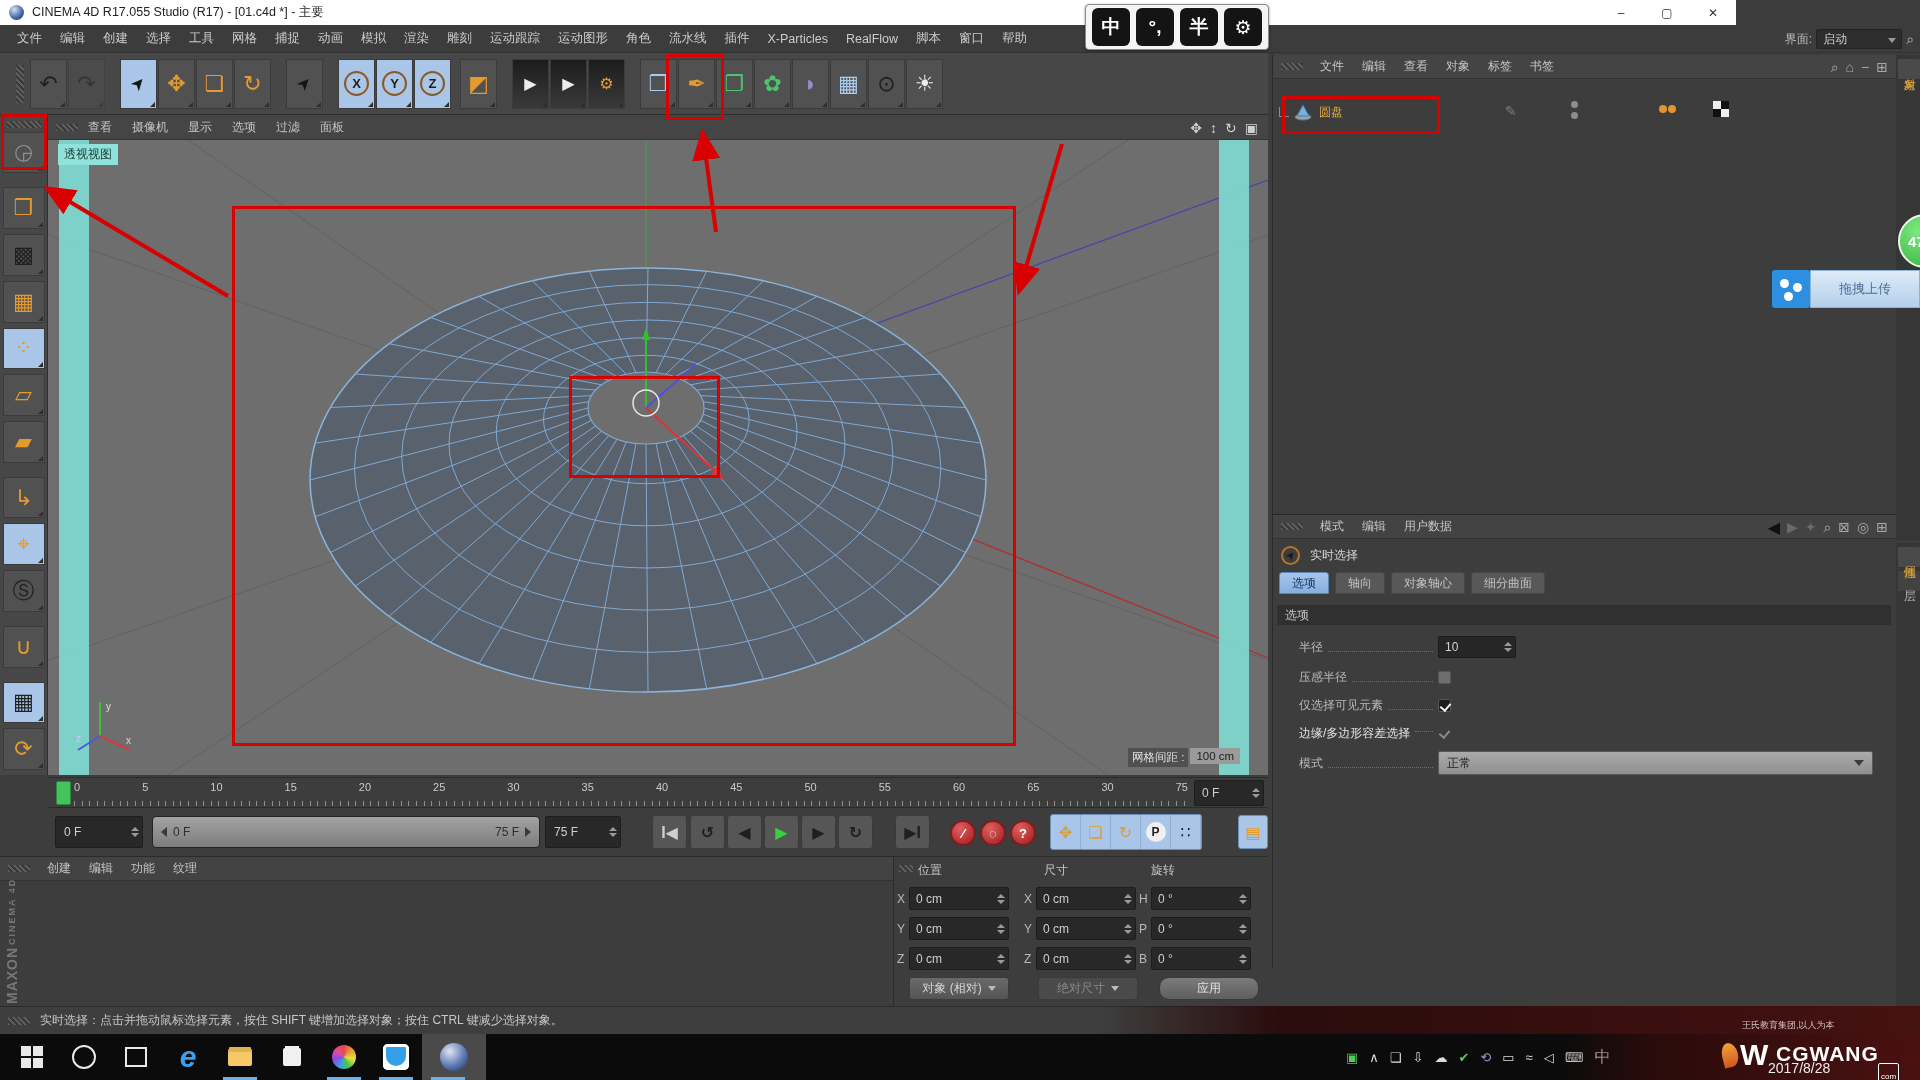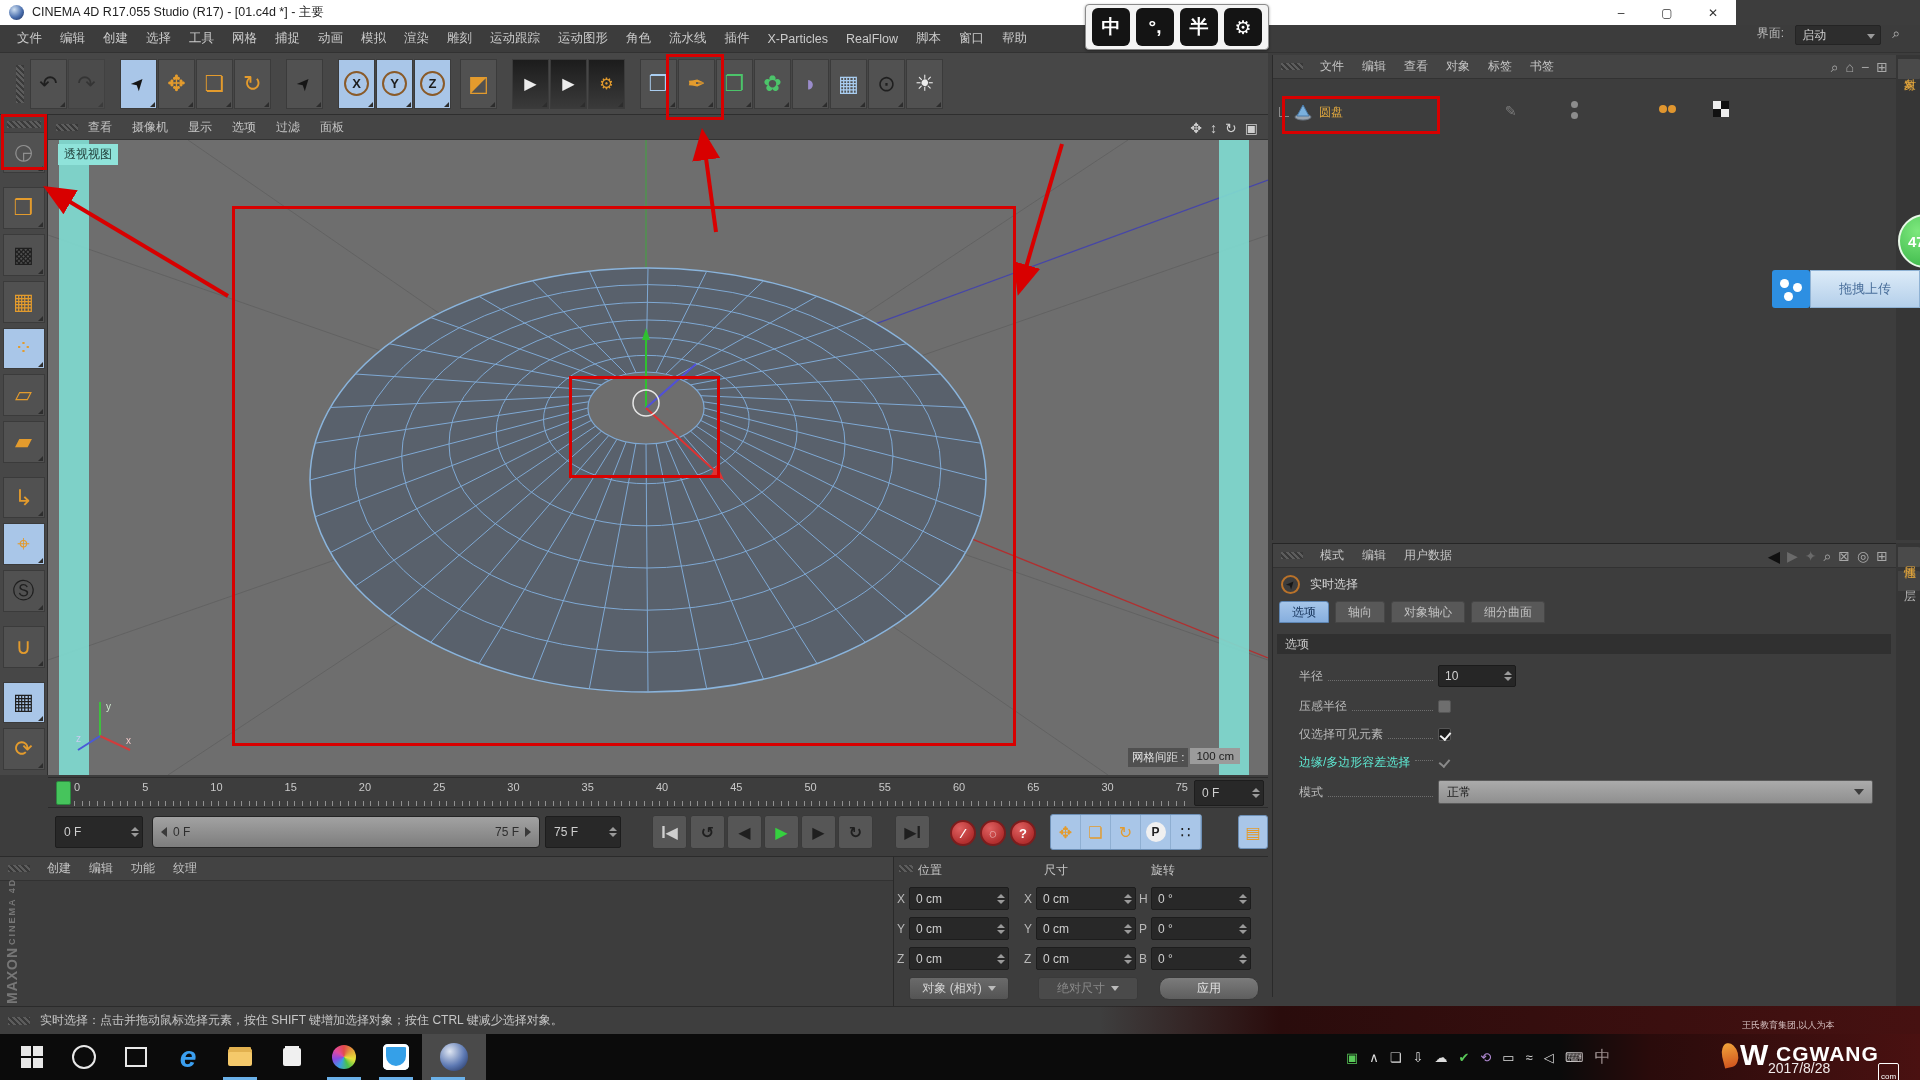--- a/index.html
+++ b/index.html
@@ -10,21 +10,21 @@
   
   .titlebar { position:absolute; left:0; top:0; width:1736px; height:25px; background:#ffffff; color:#111; display:flex; align-items:center; }
   .c4d-ball { width:15px; height:15px; border-radius:50%; margin:0 8px 0 9px; background:radial-gradient(circle at 35% 30%, #cfe0f2, #4a6fae 55%, #16264f); }
   .wtitle { font-size:12.5px; color:#222; }
   .wcontrols { position:absolute; right:0; top:0; height:25px; display:flex; }
   .wbtn { width:46px; height:25px; display:flex; align-items:center; justify-content:center; font-size:12px; color:#333; }
 
   
   .menubar { position:absolute; left:0; top:25px; width:1920px; height:28px; background:#3c3c3c; border-bottom:1px solid #323232; display:flex; align-items:center; padding-left:8px; }
   .menubar .mi { padding:0 9px; color:#cbcbcb; font-size:12.5px; }
-  .iface { position:absolute; right:20px; top:25px; height:28px; display:flex; gap:11px; }
+  .iface { position:absolute; right:6px; top:25px; height:28px; display:flex; align-items:center; gap:4px; }
   .iface .lbl { color:#b8b8b8; }
   .combo { width:86px; height:20px; background:#2d2d2d; border:1px solid #242424; border-radius:2px; display:flex; align-items:center; padding:0 6px; color:#cfcfcf; position:relative; }
   .combo .tri { position:absolute; right:5px; top:8px; width:0; height:0; border-left:4px solid transparent; border-right:4px solid transparent; border-top:5px solid #9a9a9a; }
   .mag { color:#b0b0b0; font-size:14px; }
 
   
   .ime { position:absolute; left:1085px; top:4px; width:184px; height:46px; background:#f4f4f4; border:1px solid #8a8a8a; border-radius:4px; display:flex; align-items:center; gap:6px; padding:0 6px; box-shadow:0 1px 3px rgba(0,0,0,.4); z-index:60; }
   .imeb { width:38px; height:38px; background:#141414; color:#fff; border-radius:6px; display:flex; align-items:center; justify-content:center; font-size:19px; font-weight:bold; }
 
   
@@ -127,32 +127,32 @@
   .visdots { position:absolute; left:298px; top:46px; }
   .visdots i { display:block; width:7px; height:7px; border-radius:50%; background:#8d8d8d; margin-bottom:4px; }
   .tag1 { position:absolute; left:386px; top:47px; width:20px; height:18px; }
   .tag1 i { display:inline-block; width:8px; height:8px; border-radius:50%; background:#e0962f; margin-right:1px; }
   .tag2 { position:absolute; left:440px; top:46px; width:16px; height:16px;
           background:conic-gradient(#111 0 25%, #eee 0 50%, #111 0 75%, #eee 0); }
   .sidetabs { position:absolute; left:1896px; width:24px; background:#363636; }
   .vtab { writing-mode:vertical-rl; background:#4a4a4a; color:#e0a43c; padding:10px 3px; margin:4px 2px; border-radius:0 3px 3px 0; font-size:12px; }
   .vtab.grey { color:#b5b5b5; background:#424242; }
 
-  .attrs { position:absolute; left:1272px; top:543px; width:624px; height:454px; background:#3d3d3d; border-left:1px solid #2a2a2a; border-top:1px solid #262626; }
+  .attrs { position:absolute; left:1272px; top:514px; width:624px; height:454px; background:#3d3d3d; border-left:1px solid #2a2a2a; border-top:1px solid #262626; }
   .toolrow { position:absolute; left:8px; top:31px; display:flex; align-items:center; gap:10px; color:#d6d6d6; }
   .toolcirc { width:19px; height:19px; border:2px solid #b9722a; border-radius:50%; display:flex; align-items:center; justify-content:center; }
   .toolcirc b { color:#161616; font-size:11px; transform:rotate(-48deg); }
   .atabs { position:absolute; left:6px; top:57px; display:flex; gap:6px; }
   .atab { height:22px; padding:0 12px; display:flex; align-items:center; background:#585858; border:1px solid #464646; color:#c2c2c2; border-radius:3px 3px 0 0; }
   .atab.on { background:linear-gradient(#a6c6ea,#86aede); border-color:#5e86b4; color:#16335a; }
   .asection { position:absolute; left:4px; top:90px; width:614px; height:20px; background:#303030; display:flex; align-items:center; padding-left:8px; color:#c8c8c8; }
   .arow { position:absolute; left:26px; display:flex; align-items:center; height:24px; width:580px; }
   .albl { width:139px; display:flex; color:#b8b8b8; }
   .albl::after { content:""; flex:1; border-bottom:1px dotted #6e6e6e; margin:0 5px 4px 5px; }
-  .albl.dim, .dimtx { color:#5eead4;align-items:center; }
+  .albl.dim, .dimtx { color:#e5e5e5;align-items:center; }
   .afield { width:78px; height:22px; background:#262626; border:1px solid #1b1b1b; border-radius:2px; display:flex; align-items:center; padding-left:6px; color:#d2d2d2; }
   .cb { width:13px; height:13px; background:#6e6e6e; border:1px solid #555; border-radius:2px; }
   .cb.on { background:#1d1d1d; position:relative; }
   .cb.on::after { content:""; position:absolute; left:3px; top:1px; width:5px; height:8px; border:solid #efefef; border-width:0 2px 2px 0; transform:rotate(40deg); }
   .cb.dimchk { background:none; border:none; position:relative; }
   .cb.dimchk::after { content:""; position:absolute; left:3px; top:1px; width:5px; height:8px; border:solid #8a8a8a; border-width:0 2px 2px 0; transform:rotate(40deg); }
   .adrop { width:435px; height:24px; background:linear-gradient(#ababab,#8f8f8f); border:1px solid #5a5a5a; border-radius:2px; display:flex; align-items:center; padding:0 8px; color:#1e1e1e; }
   .adrop .tri { margin-left:auto; width:0;height:0;border-left:5px solid transparent;border-right:5px solid transparent;border-top:6px solid #3c3c3c; }
 
   

